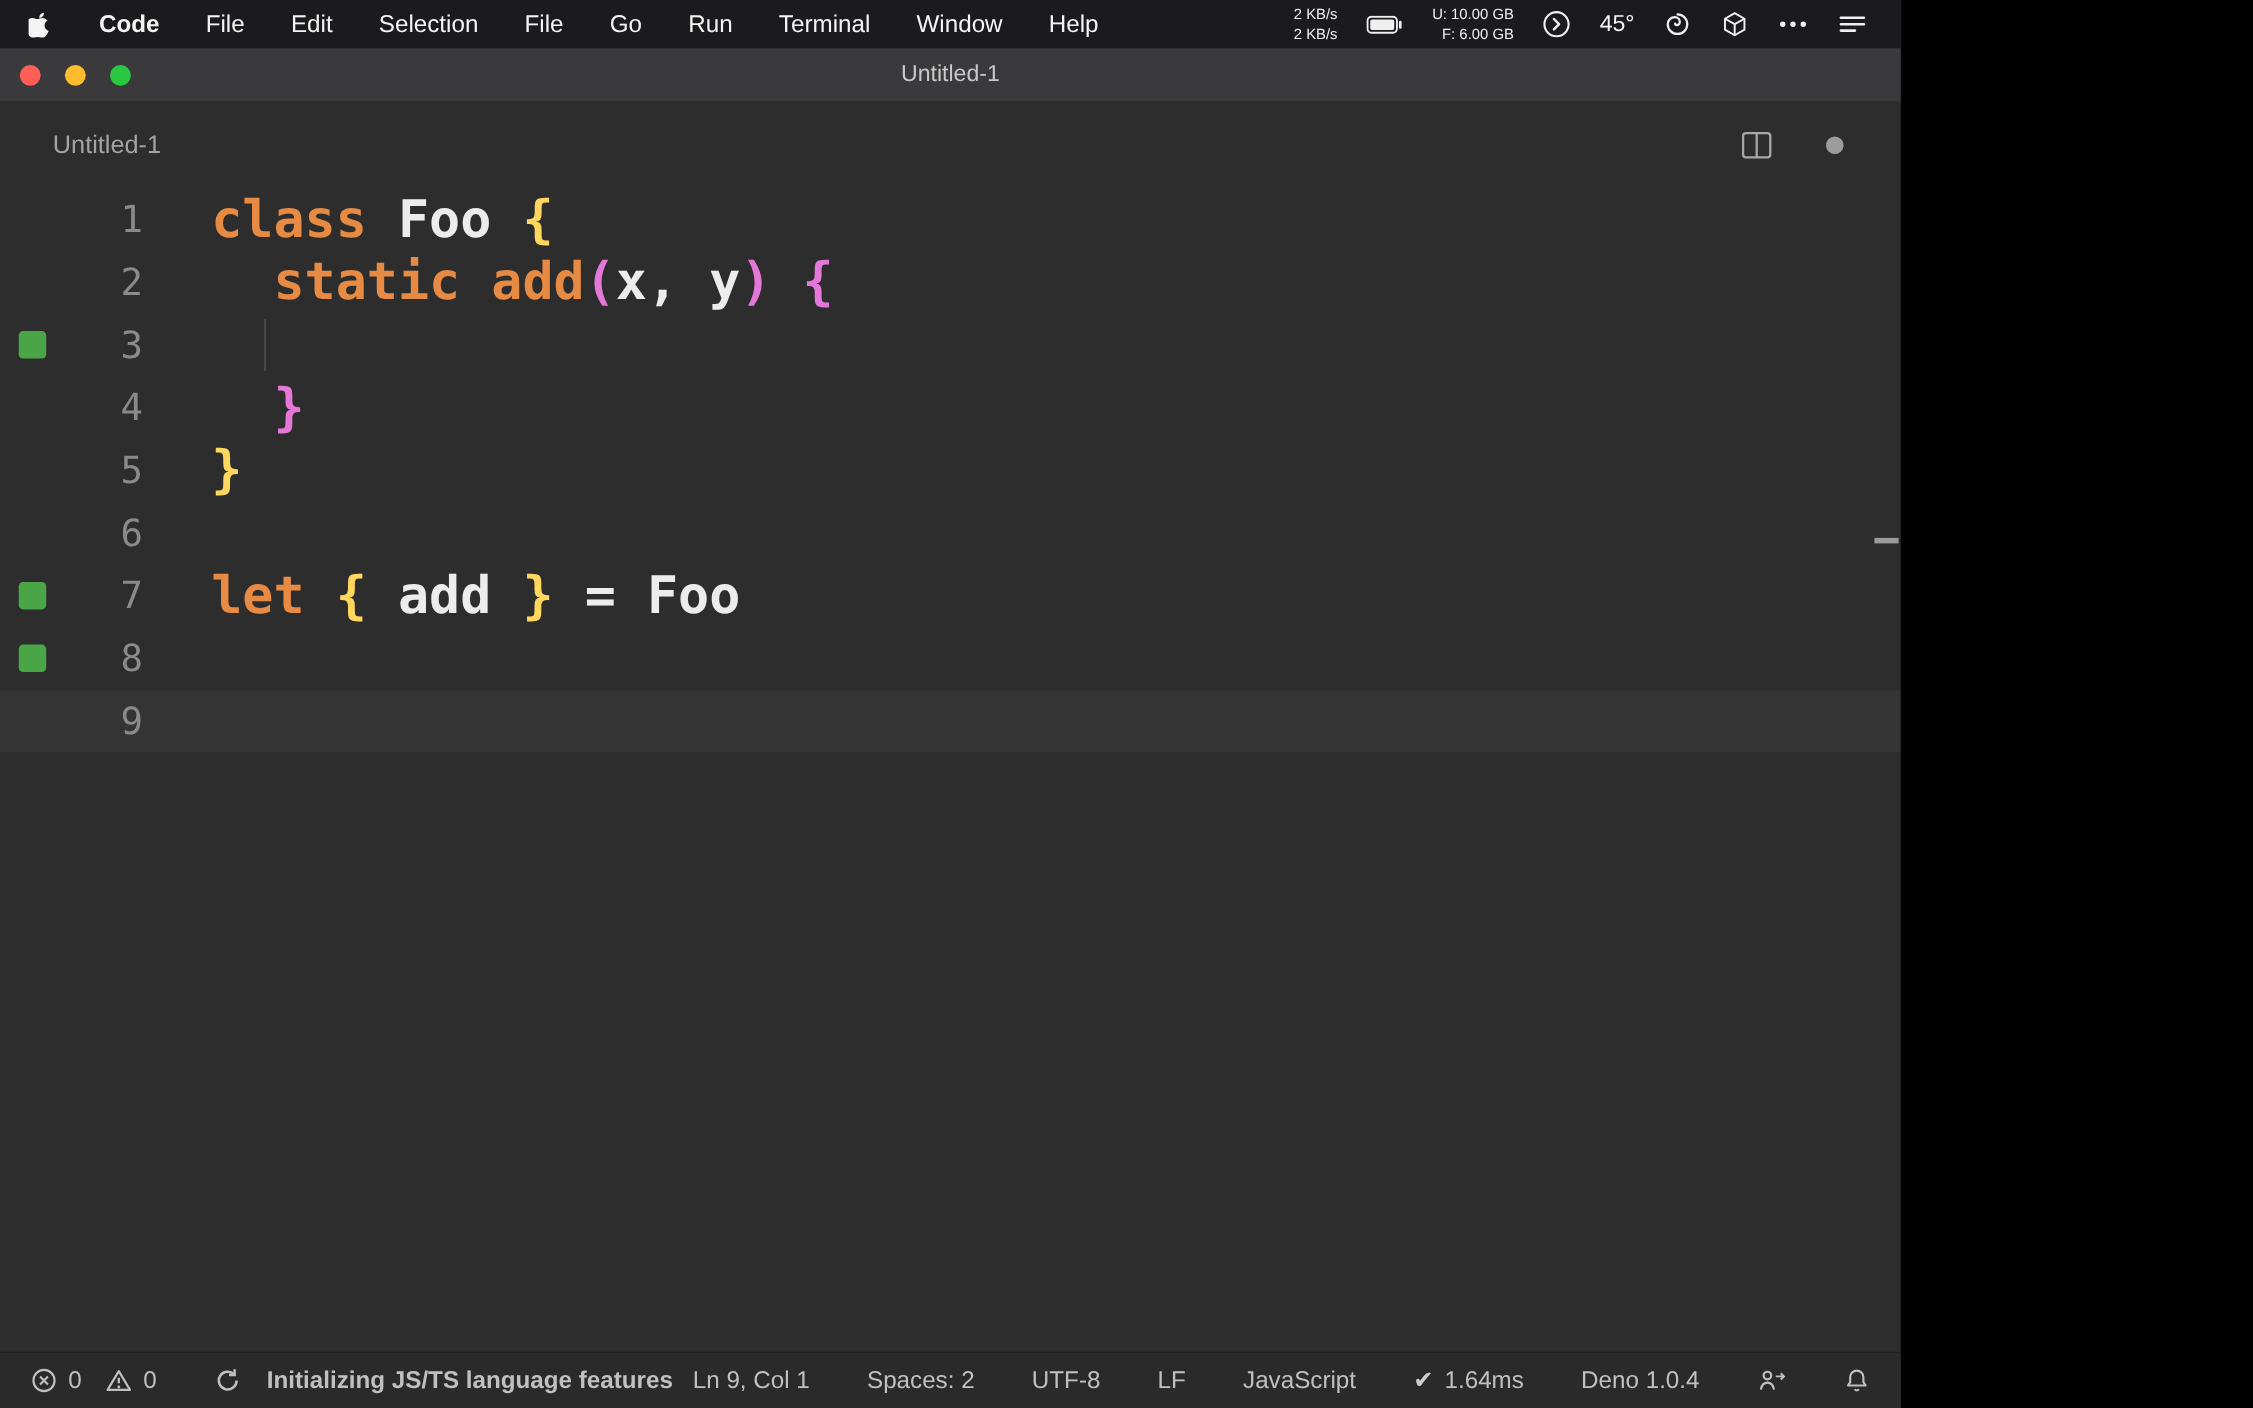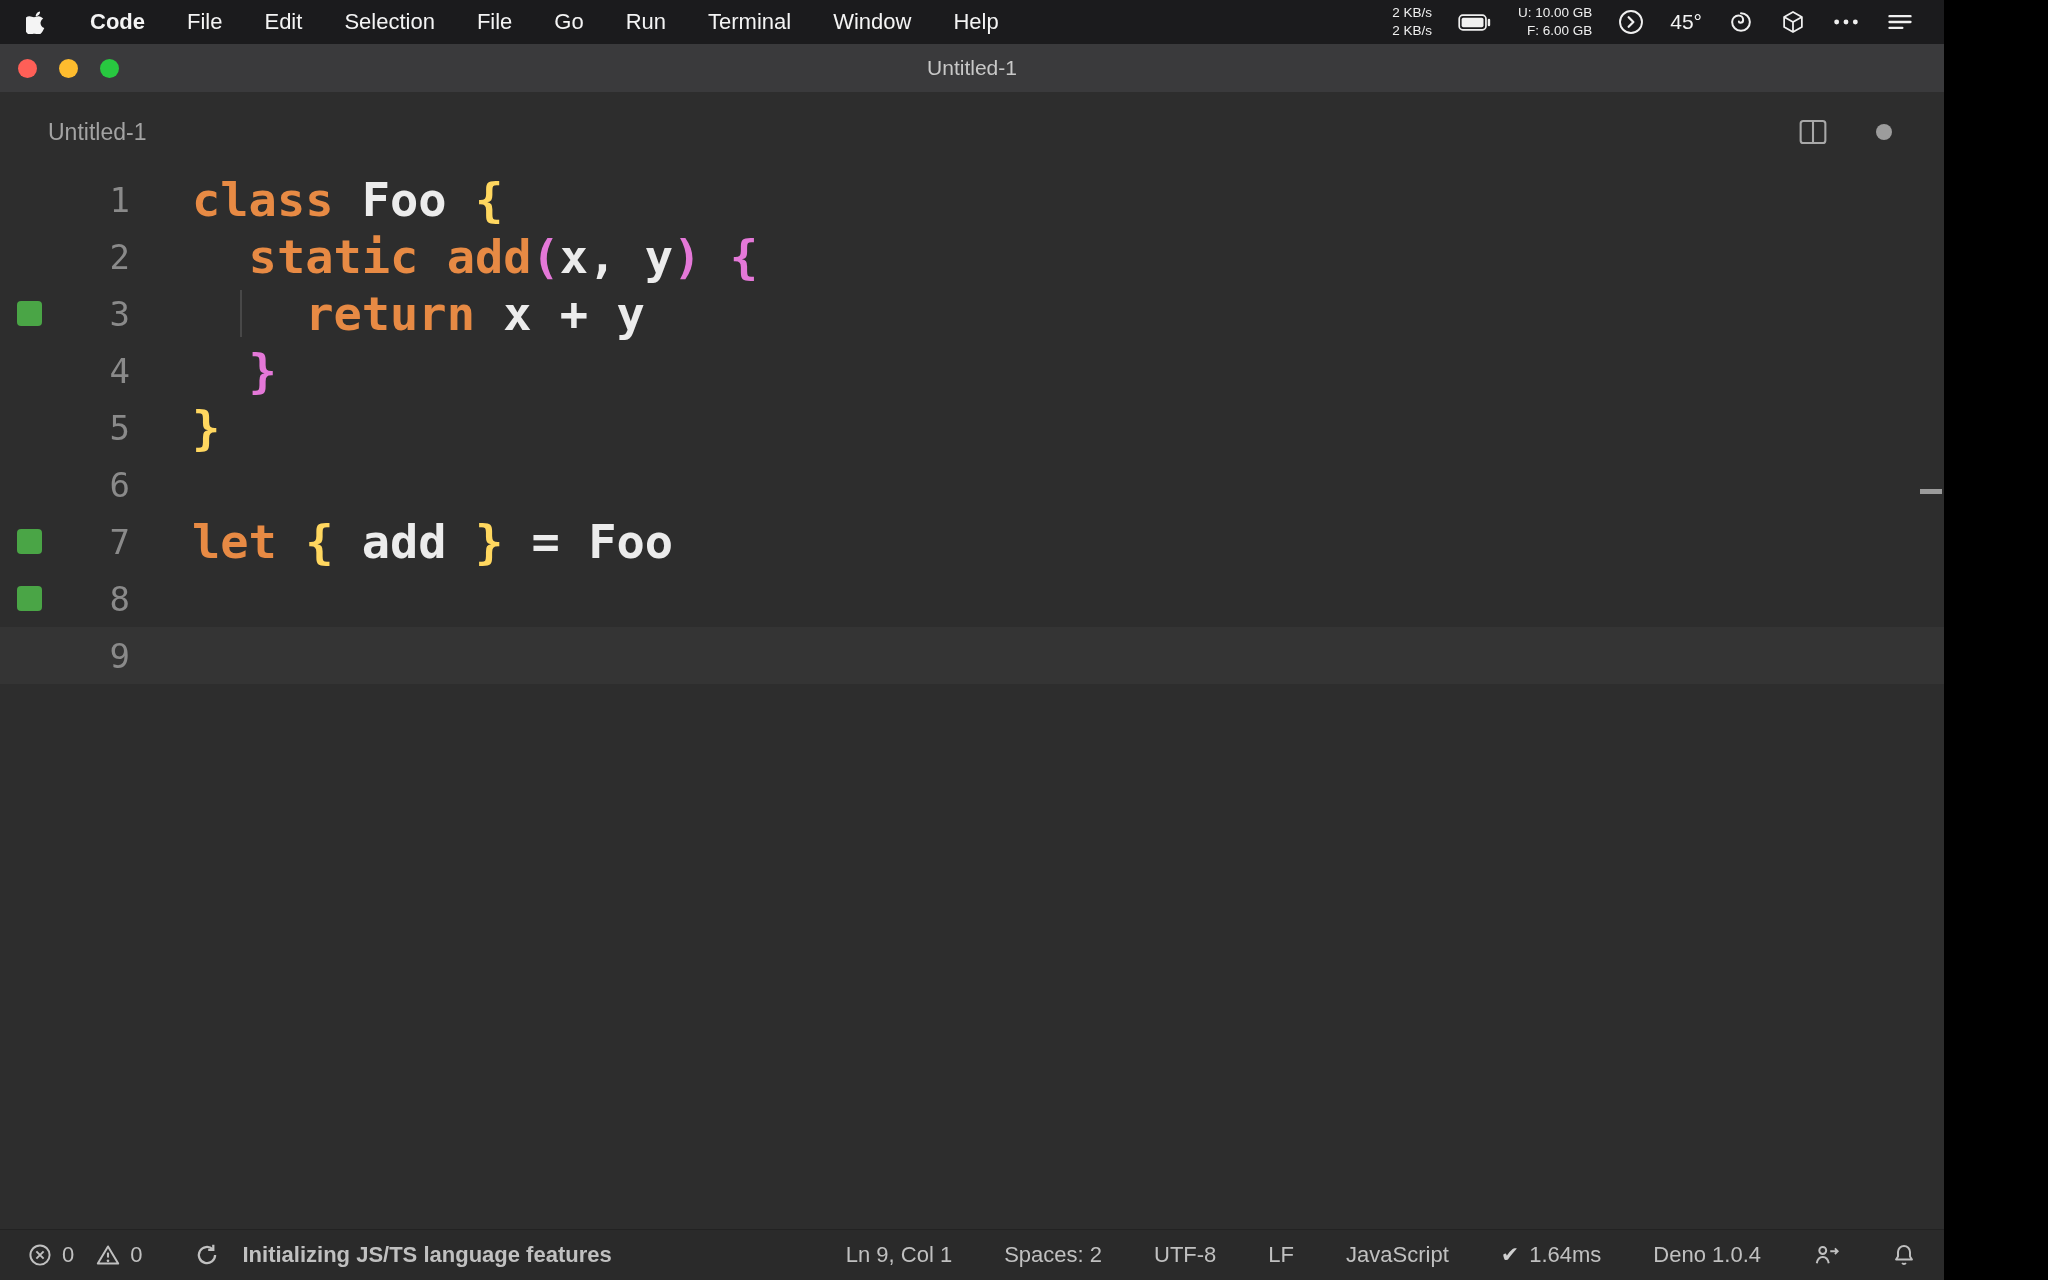--- a/index.html
+++ b/index.html
@@ -1,18 +1,18 @@
 <!DOCTYPE html>
 <html style="--keyword: #e78a44; --plain: #ececec; --gold: #ffd75f; --orchid: #e478d8; --number: #46a9ff; --comment: #8f8f8f; --result: #46a9ff; --marker: #4aa546; --editor-bg: #2d2d2d; --menubar-bg: #1b1b1d; --titlebar-bg: #3a3a3c; --statusbar-bg: #2a2a2a;"><head>
 <meta charset="utf-8">
 <style>
   * { margin:0; padding:0; box-sizing:border-box; }
   html,body { width:2048px; height:1280px; background:#000; }
   .screen {
-    position:relative; width:1944px; height:1280px; overflow:hidden;
+    position:relative; width:1728px; height:1280px; overflow:hidden;
     background:var(--editor-bg,#2d2d2d);
     font-family:"Liberation Sans", sans-serif;
   }
 
   
   .menubar {
     position:absolute; top:0; left:0; right:0; height:44px;
     background:var(--menubar-bg,#1b1b1d);
     display:flex; align-items:center; padding:0 30px 0 26px;
     color:#f4f4f4; font-size:22px;
@@ -188,21 +188,20 @@
       <div class="code-row">
         <div class="marker-cell"></div>
         <div class="line-number">2</div>
         <div class="code-text"><span class="tok-plain">  </span><span class="tok-keyword">static</span><span class="tok-plain"> </span><span class="tok-keyword">add</span><span class="tok-orchid">(</span><span class="tok-plain">x, y</span><span class="tok-orchid">)</span><span class="tok-plain"> </span><span class="tok-orchid">{</span></div>
       </div>
       <div class="code-row">
         <div class="marker-cell">
           <span class="coverage-square"></span>
         </div>
         <div class="line-number">3</div>
-        <div class="code-text"><span class="tok-plain">    </span><span class="tok-keyword">return</span><span class="tok-plain"> x + y</span></div>
         <span class="indent-guide"></span>
       </div>
       <div class="code-row">
         <div class="marker-cell"></div>
         <div class="line-number">4</div>
         <div class="code-text"><span class="tok-plain">  </span><span class="tok-orchid">}</span></div>
       </div>
       <div class="code-row">
         <div class="marker-cell"></div>
         <div class="line-number">5</div>

